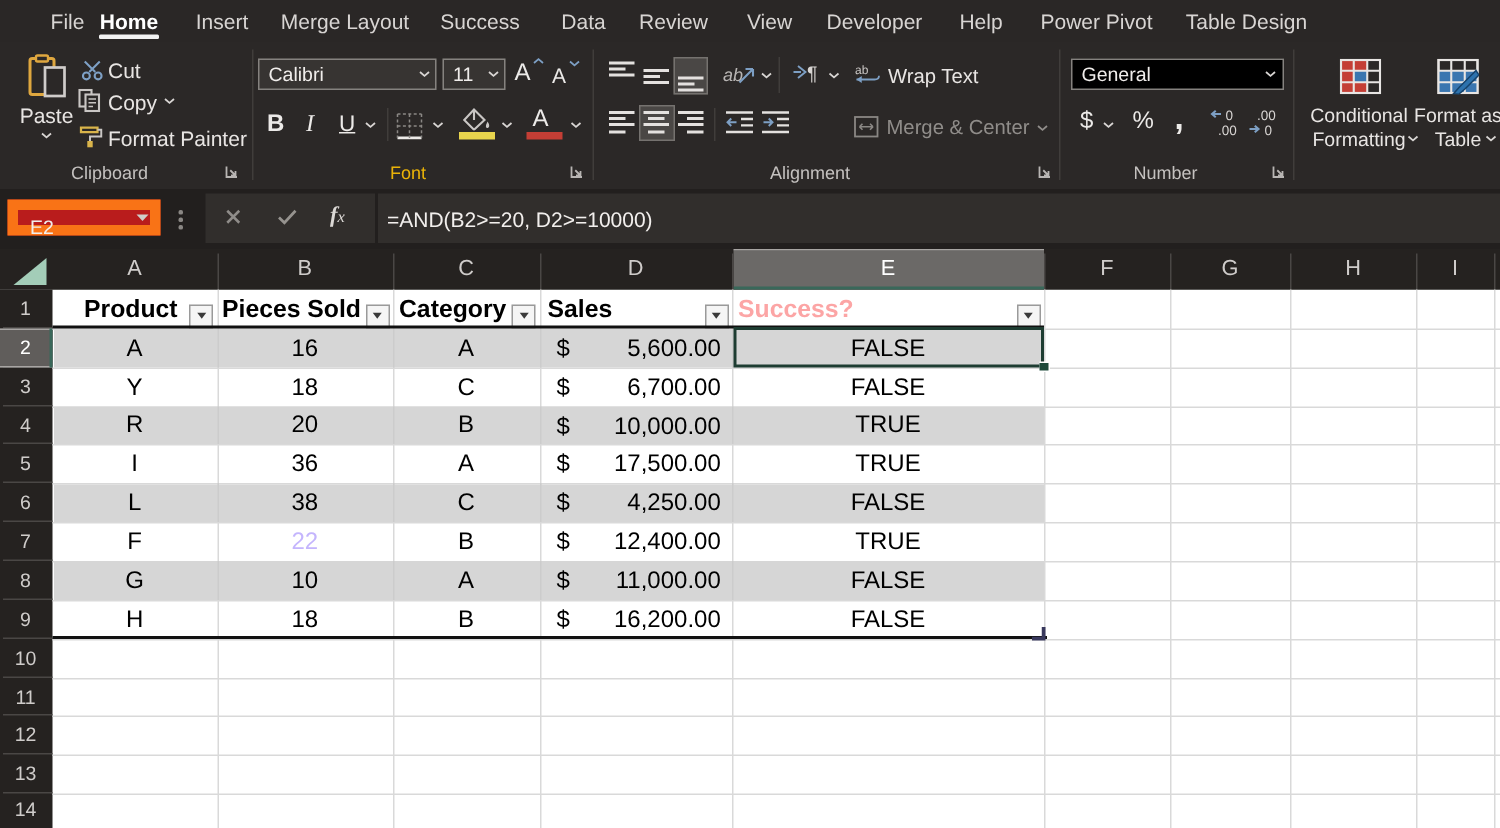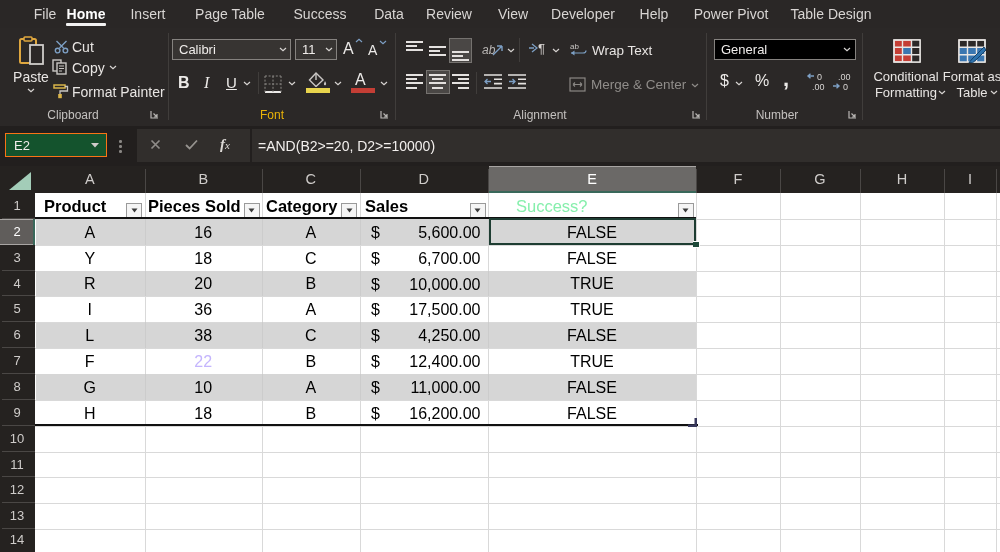--- a/index.html
+++ b/index.html
@@ -7,21 +7,21 @@
 .ct{display:flex;align-items:center;justify-content:center;}
 .tab{position:absolute;top:0;height:28px;line-height:28px;color:#d8d5d3;font-size:14px;text-align:center;}
 .gl{position:absolute;background:#d9d9d9;}
 .rownum{position:absolute;left:0;width:34px;text-align:center;color:#cfccca;font-size:13px;}
 </style></head><body>
 
 <div class="ab" style="left:0;top:0;width:1000px;height:28px;background:#2a2726;"></div>
 <div class="tab" style="left:-10.0px;width:110px;">File</div>
 <div class="tab" style="left:31.0px;width:110px;color:#fff;font-weight:bold;">Home</div>
 <div class="tab" style="left:93.0px;width:110px;">Insert</div>
-<div class="tab" style="left:175.0px;width:110px;">Page Table</div>
+<div class="tab" style="left:175.0px;width:110px;">Merge Layout</div>
 <div class="tab" style="left:265.0px;width:110px;">Success</div>
 <div class="tab" style="left:334.0px;width:110px;">Data</div>
 <div class="tab" style="left:394.0px;width:110px;">Review</div>
 <div class="tab" style="left:458.0px;width:110px;">View</div>
 <div class="tab" style="left:528.0px;width:110px;">Developer</div>
 <div class="tab" style="left:599.0px;width:110px;">Help</div>
 <div class="tab" style="left:676.0px;width:110px;">Power Pivot</div>
 <div class="tab" style="left:776.0px;width:110px;">Table Design</div>
 <div class="ab" style="left:65.5px;top:23px;width:40px;height:3px;background:#f2f2f2;border-radius:1px;"></div>
 <div class="ab" style="left:0;top:28px;width:1000px;height:97.5px;background:#2b2827;"></div>
@@ -222,21 +222,21 @@
 <path d="M9.5 1 V23 M18.5 1 V23 M1 8.2 H27 M1 15.8 H27" stroke="#e8e5e3" stroke-width="1.4"></path>
 <rect x="1" y="1" width="26" height="22" fill="none" stroke="#e8e5e3" stroke-width="1.4"></rect>
 <path d="M26 8 L15 19 L11 23.5 L14.5 23.8 L19 20 L28 11 Z" fill="#2d72ad" stroke="#15426b" stroke-width="1"></path>
 </svg>
 <div class="ab" style="left:922px;top:69px;width:100px;text-align:center;font-size:13px;color:#e8e5e3;">Format as</div>
 <div class="ab" style="left:922px;top:84.5px;width:100px;text-align:center;font-size:13px;color:#e8e5e3;">Table</div>
 <svg class="ab" style="left:990px;top:90px;" width="8" height="5" viewBox="0 0 8 5">
     <path d="M1 1 L4 3.6 L7 1" stroke="#d8d5d3" stroke-width="1.2" fill="none"></path>
   </svg>
 <div class="ab" style="left:0;top:125.5px;width:1000px;height:40px;background:#221f1e;"></div>
-<div class="ab" style="left:5px;top:132.5px;width:102px;height:24.5px;background:#14532d;border:1px solid #f97316;color:#f0edeb;font-size:13px;line-height:23px;padding-left:8px;">E2</div>
+<div class="ab" style="left:5px;top:132.5px;width:102px;height:24.5px;background:#b91c1c;border:7px solid #f97316;color:#f0edeb;font-size:13px;line-height:23px;padding-left:8px;">E2</div>
 <svg class="ab" style="left:90px;top:142px;" width="10" height="6" viewBox="0 0 10 6">
     <path d="M1 1 L5 5.4 L9 1 Z" fill="#cfccca"></path>
   </svg>
 <div class="ab" style="left:119px;top:140px;width:2.5px;height:2.5px;border-radius:50%;background:#8a8784;"></div>
 <div class="ab" style="left:119px;top:145px;width:2.5px;height:2.5px;border-radius:50%;background:#8a8784;"></div>
 <div class="ab" style="left:119px;top:150px;width:2.5px;height:2.5px;border-radius:50%;background:#8a8784;"></div>
 <div class="ab" style="left:137px;top:128.5px;width:113px;height:33.5px;background:#312e2c;"></div>
 <div class="ab" style="left:252px;top:128.5px;width:748px;height:33.5px;background:#312e2c;"></div>
 <svg class="ab" style="left:150px;top:139px;" width="11" height="11" viewBox="0 0 11 11">
     <path d="M1.5 1.5 L9.5 9.5 M9.5 1.5 L1.5 9.5" stroke="#8f8c89" stroke-width="1.7"></path>
@@ -337,41 +337,41 @@
 <div class="ab" style="left:262px;top:322.25px;width:1px;height:25.85px;background:#cccccc;"></div>
 <div class="ab" style="left:262px;top:373.95000000000005px;width:1px;height:25.85px;background:#cccccc;"></div>
 <div class="ab" style="left:359.5px;top:218.85px;width:1px;height:25.85px;background:#cccccc;"></div>
 <div class="ab" style="left:359.5px;top:270.55px;width:1px;height:25.85px;background:#cccccc;"></div>
 <div class="ab" style="left:359.5px;top:322.25px;width:1px;height:25.85px;background:#cccccc;"></div>
 <div class="ab" style="left:359.5px;top:373.95000000000005px;width:1px;height:25.85px;background:#cccccc;"></div>
 <div class="ab" style="left:488px;top:218.85px;width:1px;height:25.85px;background:#cccccc;"></div>
 <div class="ab" style="left:488px;top:270.55px;width:1px;height:25.85px;background:#cccccc;"></div>
 <div class="ab" style="left:488px;top:322.25px;width:1px;height:25.85px;background:#cccccc;"></div>
 <div class="ab" style="left:488px;top:373.95000000000005px;width:1px;height:25.85px;background:#cccccc;"></div>
-<div class="ab" style="left:44px;top:194.0px;height:25.85px;line-height:24.85px;font-size:16.5px;font-weight:bold;color:#000;">Product</div>
+<div class="ab" style="left:56px;top:194.0px;height:25.85px;line-height:24.85px;font-size:16.5px;font-weight:bold;color:#000;">Product</div>
 <div class="ab" style="left:126.0px;top:202.5px;width:16px;height:16px;background:#f5f5f5;border:1px solid #9a9a9a;"></div>
 <svg class="ab" style="left:130.5px;top:208.0px;" width="7" height="5" viewBox="0 0 7 5">
     <path d="M0.5 0.5 h6 l-3 4 Z" fill="#3a3a3a"></path>
   </svg>
 <div class="ab" style="left:148px;top:194.0px;height:25.85px;line-height:24.85px;font-size:16.5px;font-weight:bold;color:#000;">Pieces Sold</div>
 <div class="ab" style="left:243.5px;top:202.5px;width:16px;height:16px;background:#f5f5f5;border:1px solid #9a9a9a;"></div>
 <svg class="ab" style="left:248.0px;top:208.0px;" width="7" height="5" viewBox="0 0 7 5">
     <path d="M0.5 0.5 h6 l-3 4 Z" fill="#3a3a3a"></path>
   </svg>
 <div class="ab" style="left:266px;top:194.0px;height:25.85px;line-height:24.85px;font-size:16.5px;font-weight:bold;color:#000;">Category</div>
 <div class="ab" style="left:341.0px;top:202.5px;width:16px;height:16px;background:#f5f5f5;border:1px solid #9a9a9a;"></div>
 <svg class="ab" style="left:345.5px;top:208.0px;" width="7" height="5" viewBox="0 0 7 5">
     <path d="M0.5 0.5 h6 l-3 4 Z" fill="#3a3a3a"></path>
   </svg>
 <div class="ab" style="left:365px;top:194.0px;height:25.85px;line-height:24.85px;font-size:16.5px;font-weight:bold;color:#000;">Sales</div>
 <div class="ab" style="left:469.5px;top:202.5px;width:16px;height:16px;background:#f5f5f5;border:1px solid #9a9a9a;"></div>
 <svg class="ab" style="left:474.0px;top:208.0px;" width="7" height="5" viewBox="0 0 7 5">
     <path d="M0.5 0.5 h6 l-3 4 Z" fill="#3a3a3a"></path>
   </svg>
-<div class="ab" style="left:492px;top:194.0px;height:25.85px;line-height:24.85px;font-size:16.5px;font-weight:normal;color:#86efac;margin-left:24px;">Success?</div>
+<div class="ab" style="left:492px;top:194.0px;height:25.85px;line-height:24.85px;font-size:16.5px;font-weight:bold;color:#fca5a5;">Success?</div>
 <div class="ab" style="left:677.5px;top:202.5px;width:16px;height:16px;background:#f5f5f5;border:1px solid #9a9a9a;"></div>
 <svg class="ab" style="left:682.0px;top:208.0px;" width="7" height="5" viewBox="0 0 7 5">
     <path d="M0.5 0.5 h6 l-3 4 Z" fill="#3a3a3a"></path>
   </svg>
 <div class="ab" style="left:35px;top:217.35px;width:661px;height:2px;background:#111;"></div>
 <div class="ab ct" style="left:35px;top:219.85px;width:109.5px;height:25.85px;font-size:16px;color:#000;">A</div>
 <div class="ab ct" style="left:144.5px;top:219.85px;width:117.5px;height:25.85px;font-size:16px;color:#000;">16</div>
 <div class="ab ct" style="left:262px;top:219.85px;width:97.5px;height:25.85px;font-size:16px;color:#000;">A</div>
 <div class="ab ct" style="left:488px;top:219.85px;width:208px;height:25.85px;font-size:16px;color:#000;">FALSE</div>
 <div class="ab" style="left:371px;top:219.85px;height:25.85px;line-height:25.85px;font-size:16px;color:#000;">$</div>

